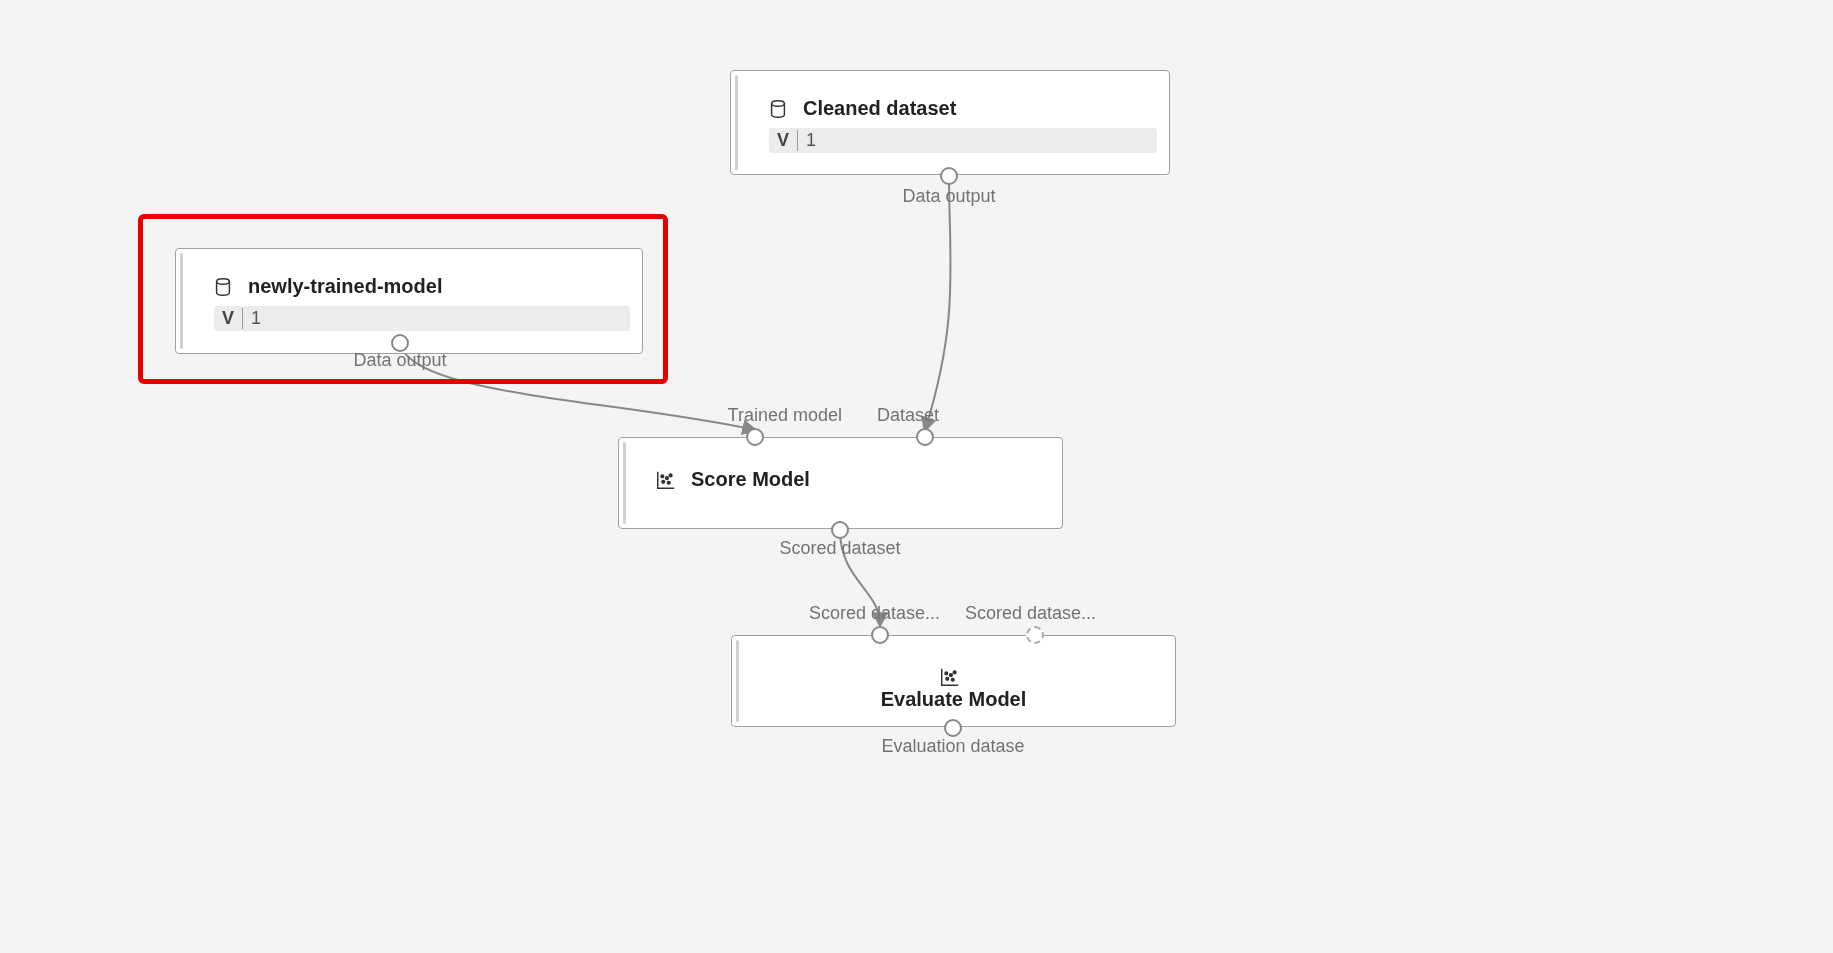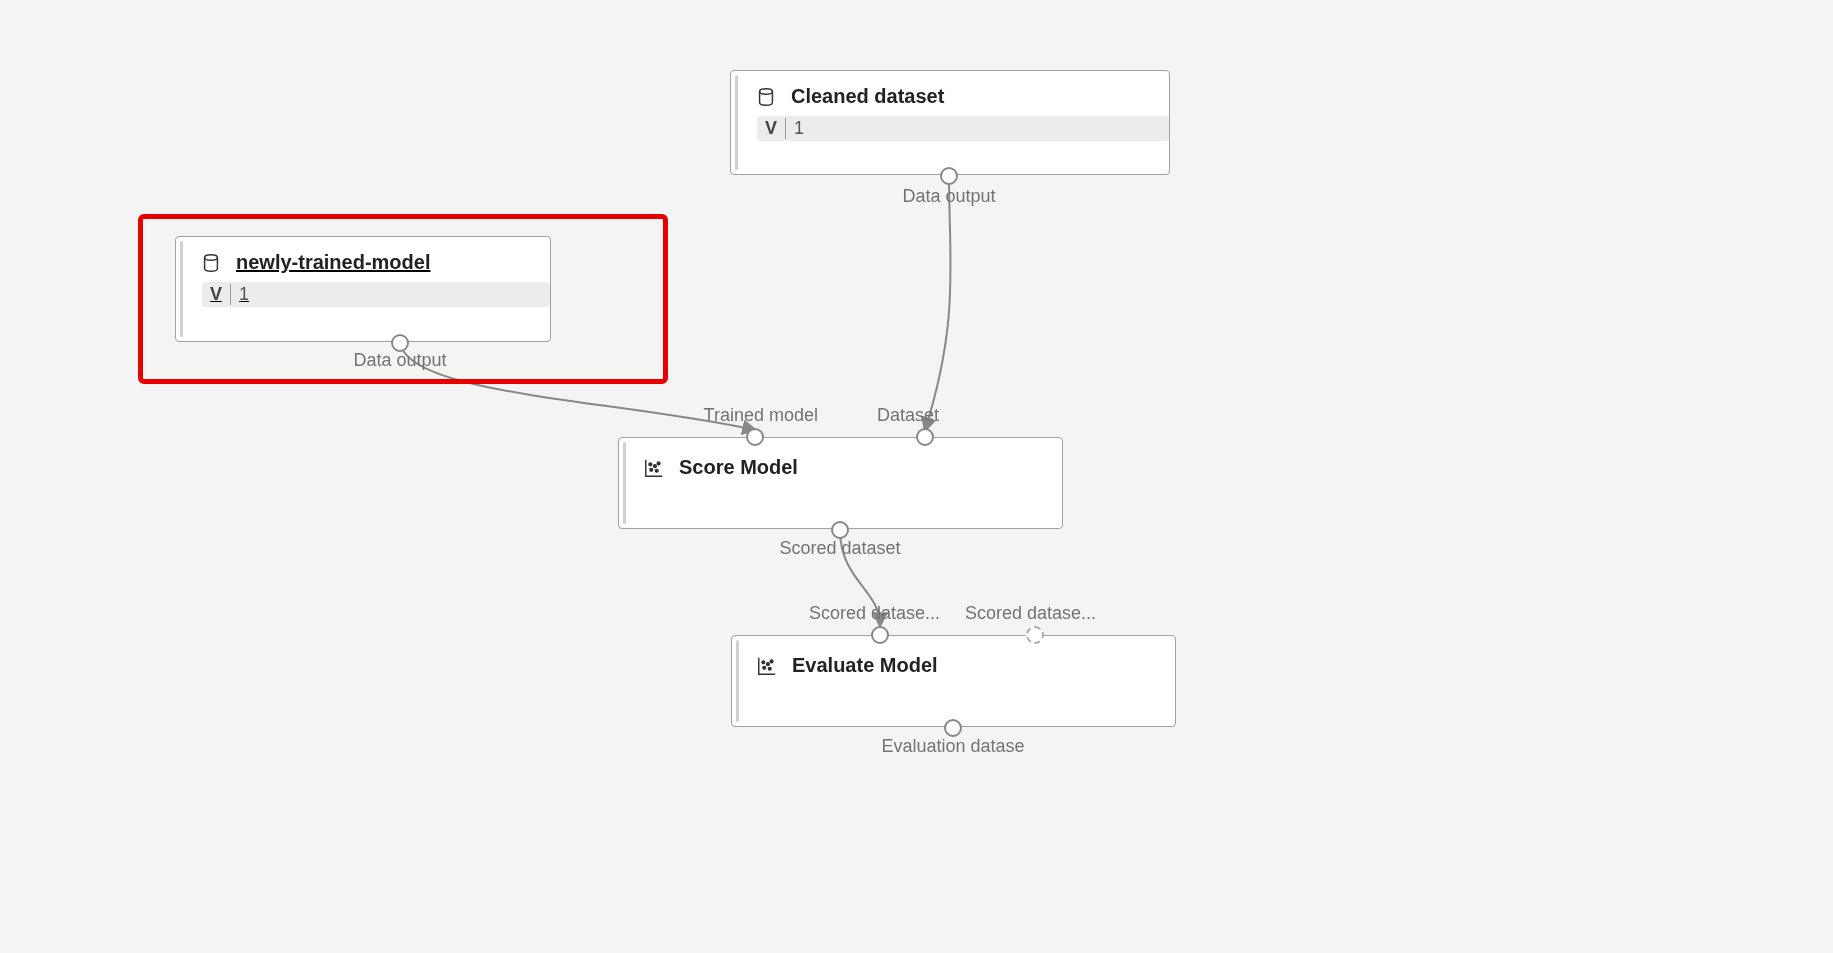--- a/index.html
+++ b/index.html
@@ -24,21 +24,21 @@
     pointer-events: none;
   }
   .node {
     position: absolute;
     background: #ffffff;
     border: 1px solid #a0a0a0;
     border-radius: 4px;
     box-sizing: border-box;
     display: flex;
     flex-direction: column;
-    padding: 0;
+    padding: 12px;
   }
   .node-head {
     display: flex;
     align-items: center;
     padding: 14px 18px 8px 18px;
   }
   .node-left-bar {
     position: absolute;
     left: 4px;
     top: 4px;
@@ -148,21 +148,21 @@
     </div>
     <div class="version-badge">
       <span class="v">V</span>
       <span>1</span>
     </div>
   </div>
   <div class="port" style="left:949px; top:176px;"></div>
   <div class="port-label" style="left:949px; top:186px;">Data output</div>
 
   <div class="highlight" style="left:138px; top:214px; width:530px; height:170px;"></div>
-  <div class="node" style="left:175px; top:236px; width:376px; height:106px;text-decoration:underline;">
+  <div class="node" style="left:175px; top:248px; width:468px; height:106px;">
     <div class="node-left-bar"></div>
     <div class="node-head">
       <span class="node-icon">
         <svg viewBox="0 0 24 24" fill="none" stroke="currentColor" stroke-width="1.6">
           <ellipse cx="12" cy="6" rx="7" ry="3"></ellipse>
           <path d="M5 6 V18 a7 3 0 0 0 14 0 V6"></path>
         </svg>
       </span>
       <span class="node-title">newly-trained-model</span>
     </div>
@@ -184,29 +184,29 @@
           <circle cx="13" cy="10" r="1.5"></circle>
           <circle cx="17" cy="7" r="1.5"></circle>
           <circle cx="8" cy="8" r="1.5"></circle>
           <circle cx="15" cy="15" r="1.5"></circle>
         </svg>
       </span>
       <span class="node-title">Score Model</span>
     </div>
   </div>
   <div class="port" style="left:755px; top:437px;"></div>
-  <div class="port-label left" style="left:818px; top:405px;">Trained model</div>
+  <div class="port-label left" style="left:842px; top:405px;">Trained model</div>
   <div class="port" style="left:925px; top:437px;"></div>
   <div class="port-label right" style="left:877px; top:405px;">Dataset</div>
   <div class="port" style="left:840px; top:530px;"></div>
   <div class="port-label" style="left:840px; top:538px;">Scored dataset</div>
 
   <div class="node" style="left:731px; top:635px; width:445px; height:92px;">
     <div class="node-left-bar"></div>
-    <div class="node-head" style="padding-top:18px;">
+    <div class="node-head" style="padding-top:18px;flex-direction:column;">
       <span class="node-icon">
         <svg viewBox="0 0 24 24" stroke="currentColor" stroke-width="1.6" fill="currentColor">
           <path d="M3 3 V21 H21" fill="none"></path>
           <circle cx="9" cy="14" r="1.5"></circle>
           <circle cx="13" cy="10" r="1.5"></circle>
           <circle cx="17" cy="7" r="1.5"></circle>
           <circle cx="8" cy="8" r="1.5"></circle>
           <circle cx="15" cy="15" r="1.5"></circle>
         </svg>
       </span>

